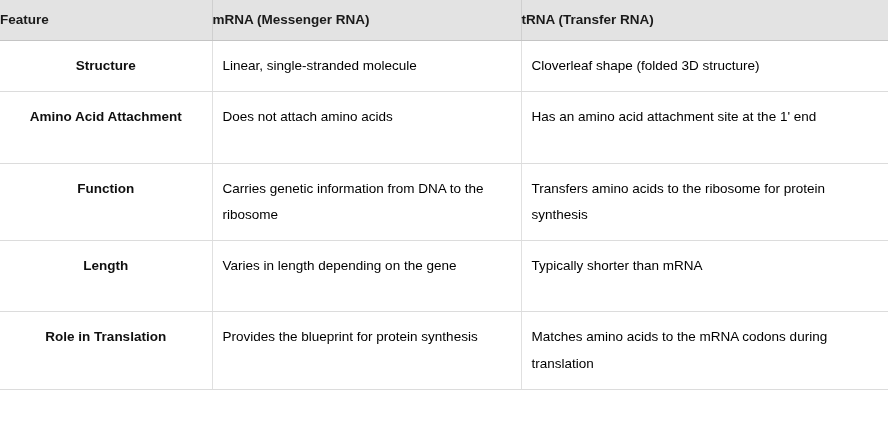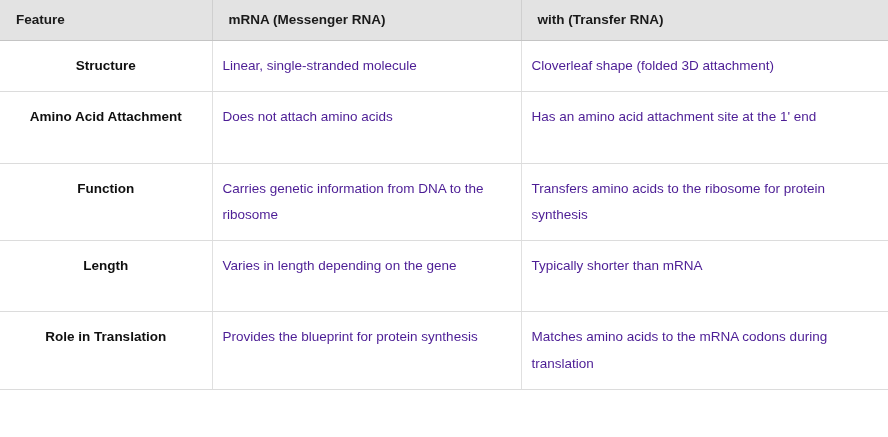--- a/index.html
+++ b/index.html
@@ -24,34 +24,34 @@
   #comparison-table col.col-mrna     { width: 309px; }
   #comparison-table col.col-trna     { width: 367px; }
 
   #comparison-table thead th {
     background: #e3e3e3;
     color: #1a1a1a;
     font-size: 13.5px;
     font-weight: bold;
     text-align: left;
     vertical-align: middle;
-    padding: 11px 10px 11px 16px;
+    padding: 11px 10px 11px 0;
     border-right: 1px solid #cfcfcf;
     border-bottom: 1px solid #c4c4c4;
     height: 40px;
     box-sizing: border-box;
     line-height: 1.3;
   }
   #comparison-table thead th:last-child {
     border-right: none;
   }
 
   #comparison-table tbody td {
     font-size: 13.5px;
-    color: #4c1d95;
+    color: #000000;
     text-align: left;
     vertical-align: top;
     padding: 12px 10px 12px 10px;
     border-right: 1px solid #e0e0e0;
     border-bottom: 1px solid #dcdcdc;
     line-height: 1.95;
     box-sizing: border-box;
   }
   #comparison-table tbody td:last-child {
     border-right: none;
@@ -76,28 +76,28 @@
 <table id="comparison-table">
   <colgroup>
     <col class="col-feature">
     <col class="col-mrna">
     <col class="col-trna">
   </colgroup>
   <thead>
     <tr>
       <th>Feature</th>
       <th>mRNA (Messenger RNA)</th>
-      <th>with (Transfer RNA)</th>
+      <th>tRNA (Transfer RNA)</th>
     </tr>
   </thead>
   <tbody>
     <tr class="r0">
       <td class="feature-cell">Structure</td>
       <td>Linear, single-stranded molecule</td>
-      <td>Cloverleaf shape (folded 3D attachment)</td>
+      <td>Cloverleaf shape (folded 3D structure)</td>
     </tr>
     <tr class="r2">
       <td class="feature-cell">Amino Acid Attachment</td>
       <td>Does not attach amino acids</td>
       <td>Has an amino acid attachment site at the 1' end</td>
     </tr>
     <tr class="r3">
       <td class="feature-cell">Function</td>
       <td>Carries genetic information from DNA to the ribosome</td>
       <td>Transfers amino acids to the ribosome for protein synthesis</td>

